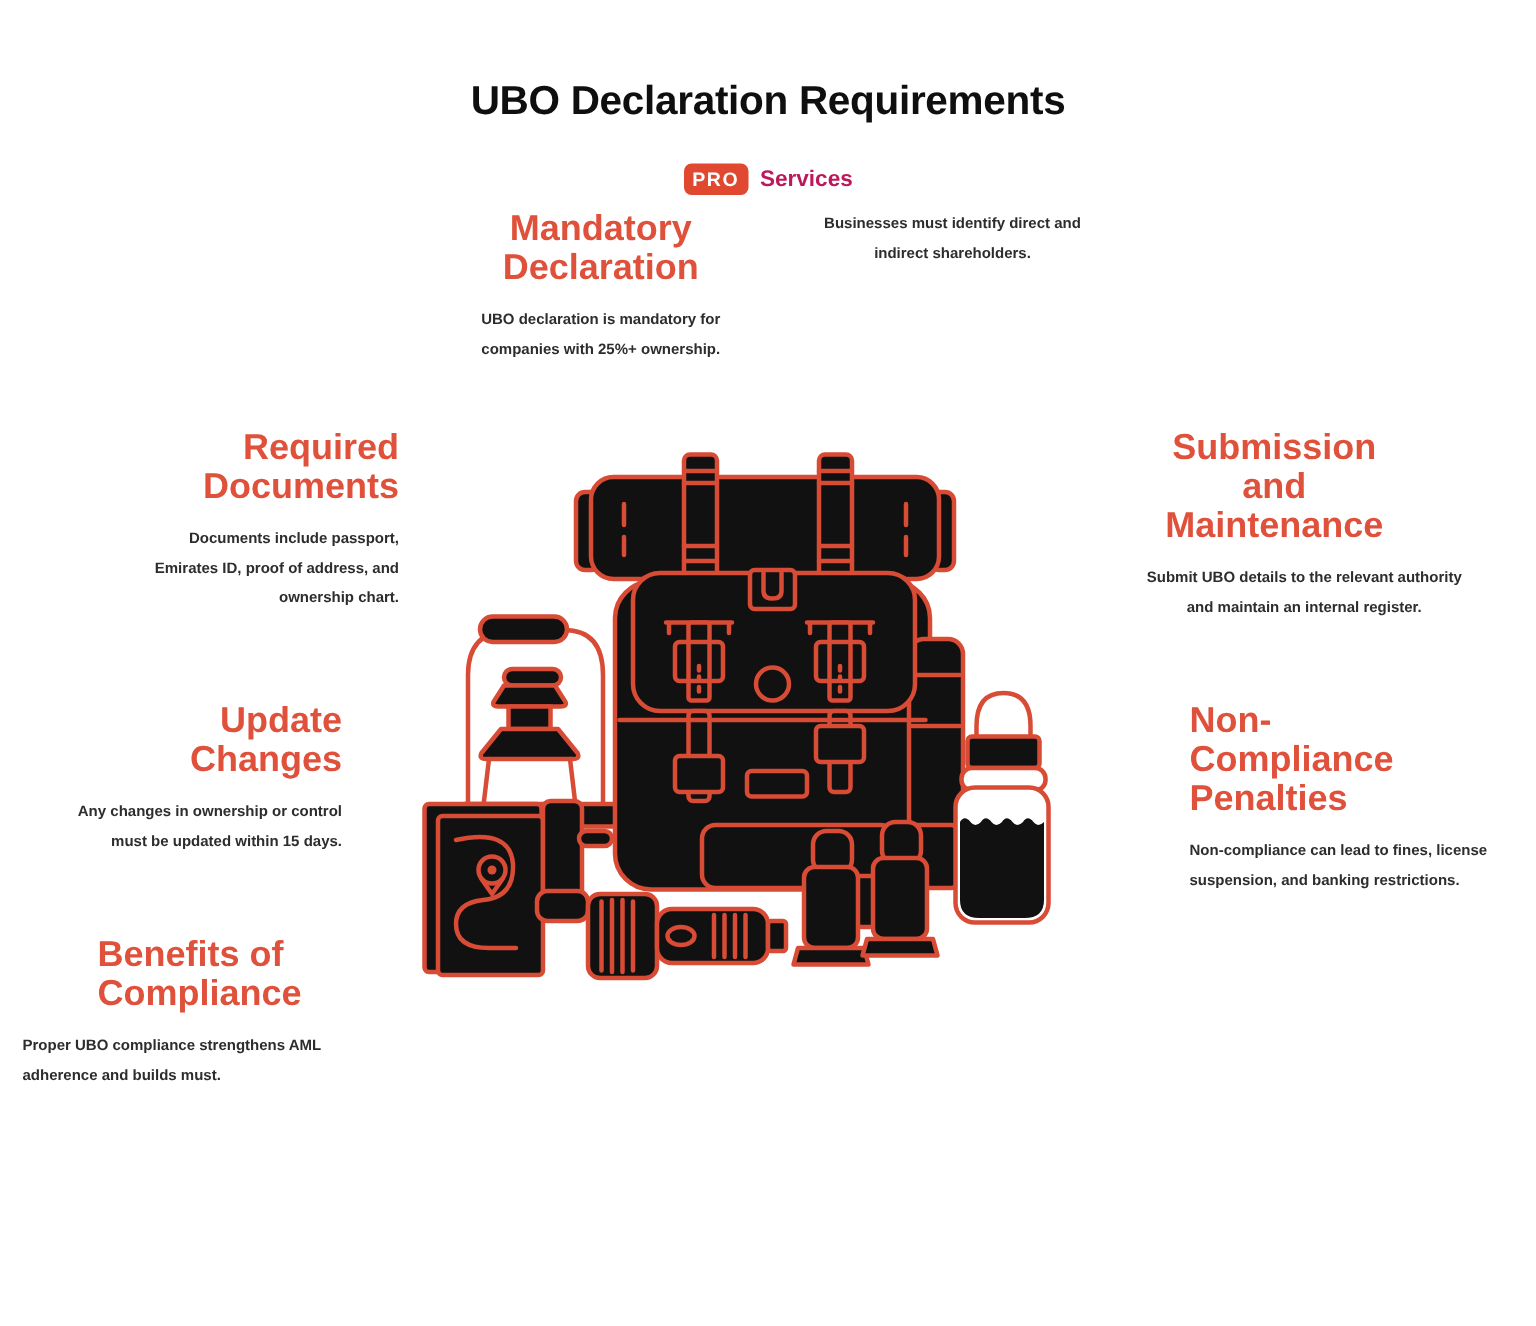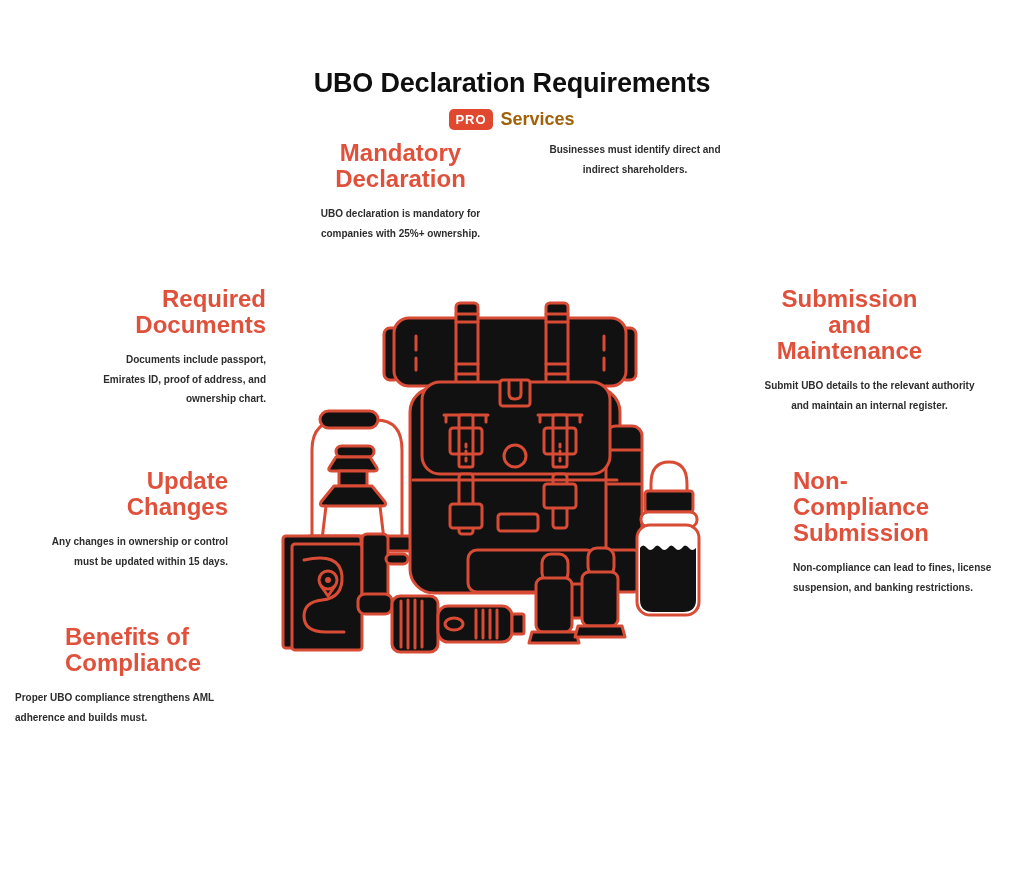--- a/index.html
+++ b/index.html
@@ -5,31 +5,31 @@
   html,body{margin:0;padding:0;}
   body{
     width:1024px;height:884px;background:#ffffff;
     font-family:"Liberation Sans", sans-serif;
     position:relative;overflow:hidden;
     -webkit-font-smoothing:antialiased;
   }
   .page-title{
     position:absolute;left:0;right:0;top:52px;
     text-align:center;font-size:27px;font-weight:800;
-    color:#0f0f0f;letter-spacing:-0.2px;margin:16px;
+    color:#0f0f0f;letter-spacing:-0.2px;margin:0;
   }
   .brand{
     position:absolute;left:0;right:0;top:109px;
     display:flex;justify-content:center;align-items:center;gap:8px;
   }
   .brand-badge{
     background:#e0492f;color:#ffffff;font-weight:700;font-size:13px;
     padding:3px 6px 2px;border-radius:5px;letter-spacing:1px;line-height:1.2;
   }
-  .brand-name{font-size:18px;font-weight:700;color:#a16207;}
+  .brand-name{font-size:15px;font-weight:700;color:#be185d;}
   .sec{position:absolute;}
   .sec h2{
     color:#e0513c;font-size:24px;line-height:26px;font-weight:700;
     margin:0 0 12px 0;
   }
   .sec p{
     color:#2d2d2d;font-size:10px;line-height:19.5px;font-weight:700;
     margin:0;
   }
   .sec-mandatory{left:298px;top:140px;width:205px;text-align:center;}
@@ -80,21 +80,21 @@
   <h2>Submission and Maintenance</h2>
   <p>Submit UBO details to the relevant authority and maintain an internal register.</p>
 </div>
 
 <div class="sec sec-update">
   <h2>Update Changes</h2>
   <p>Any changes in ownership or control must be updated within 15 days.</p>
 </div>
 
 <div class="sec sec-noncompliance">
-  <h2>Non-Compliance Submission</h2>
+  <h2>Non-Compliance Penalties</h2>
   <p>Non-compliance can lead to fines, license suspension, and banking restrictions.</p>
 </div>
 
 <div class="sec sec-benefits">
   <h2>Benefits of Compliance</h2>
   <p>Proper UBO compliance strengthens AML adherence and builds must.</p>
 </div>
 
 <div class="illustration">
   <svg viewBox="0 0 440 360" xmlns="http://www.w3.org/2000/svg">

